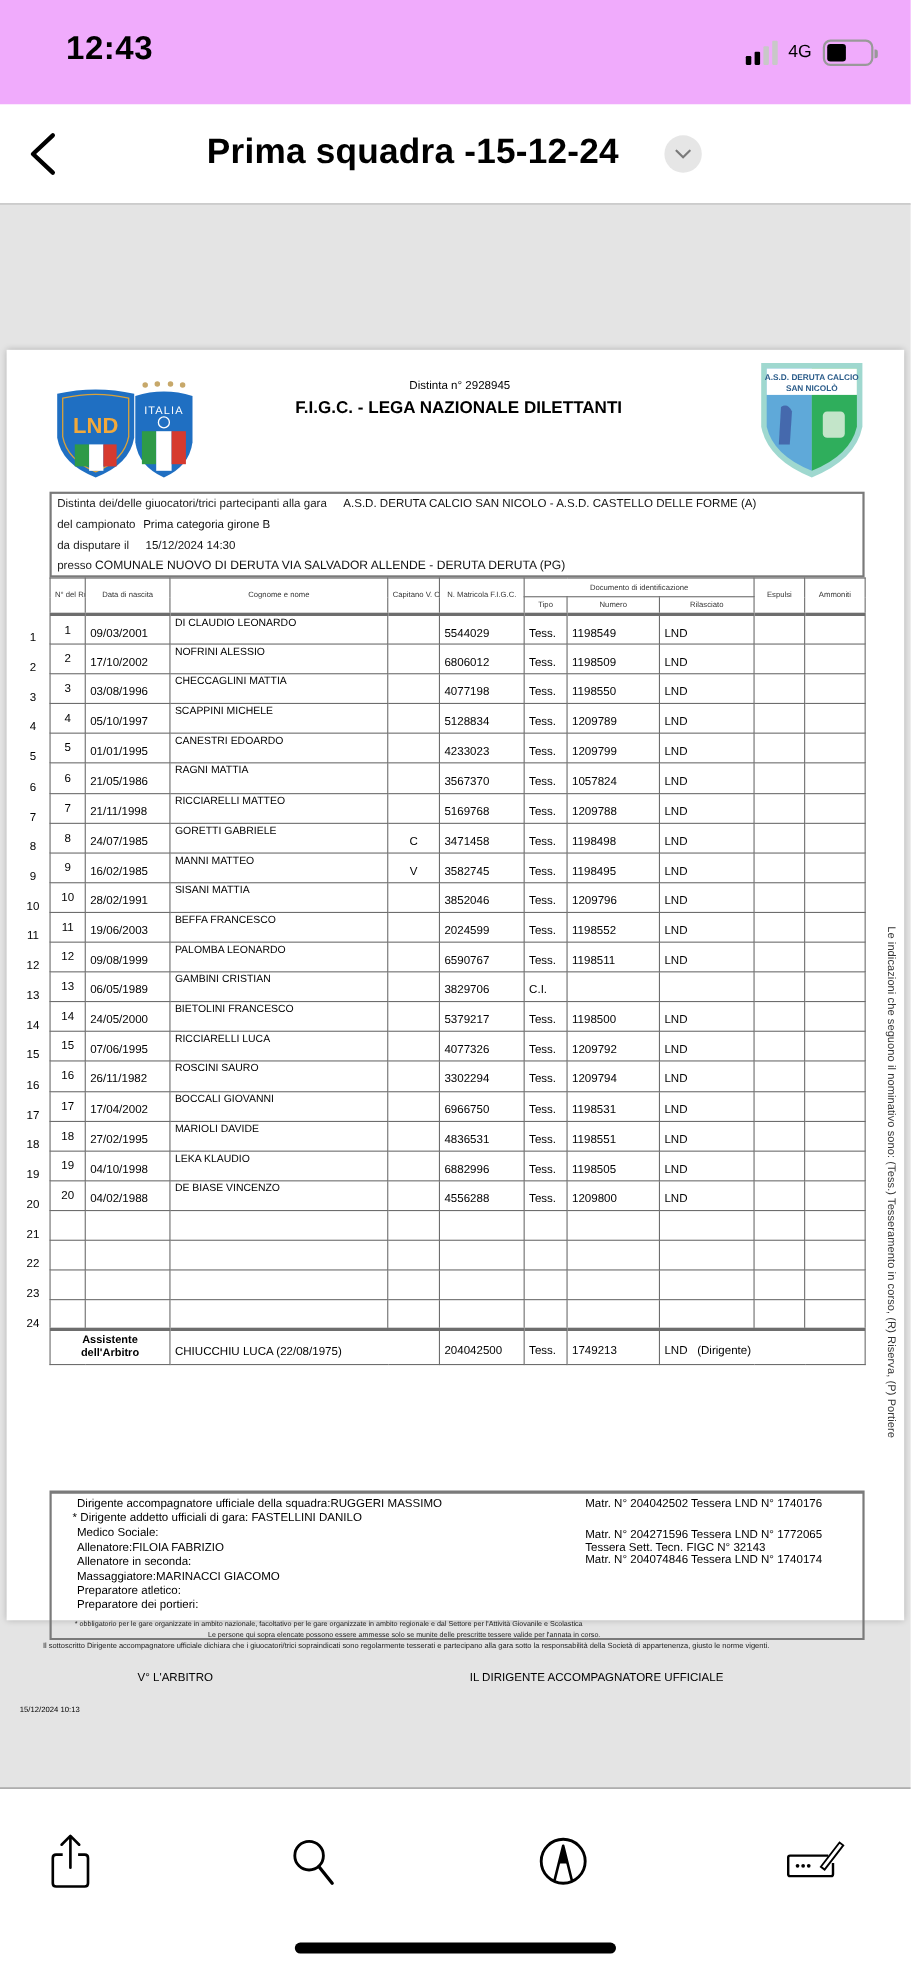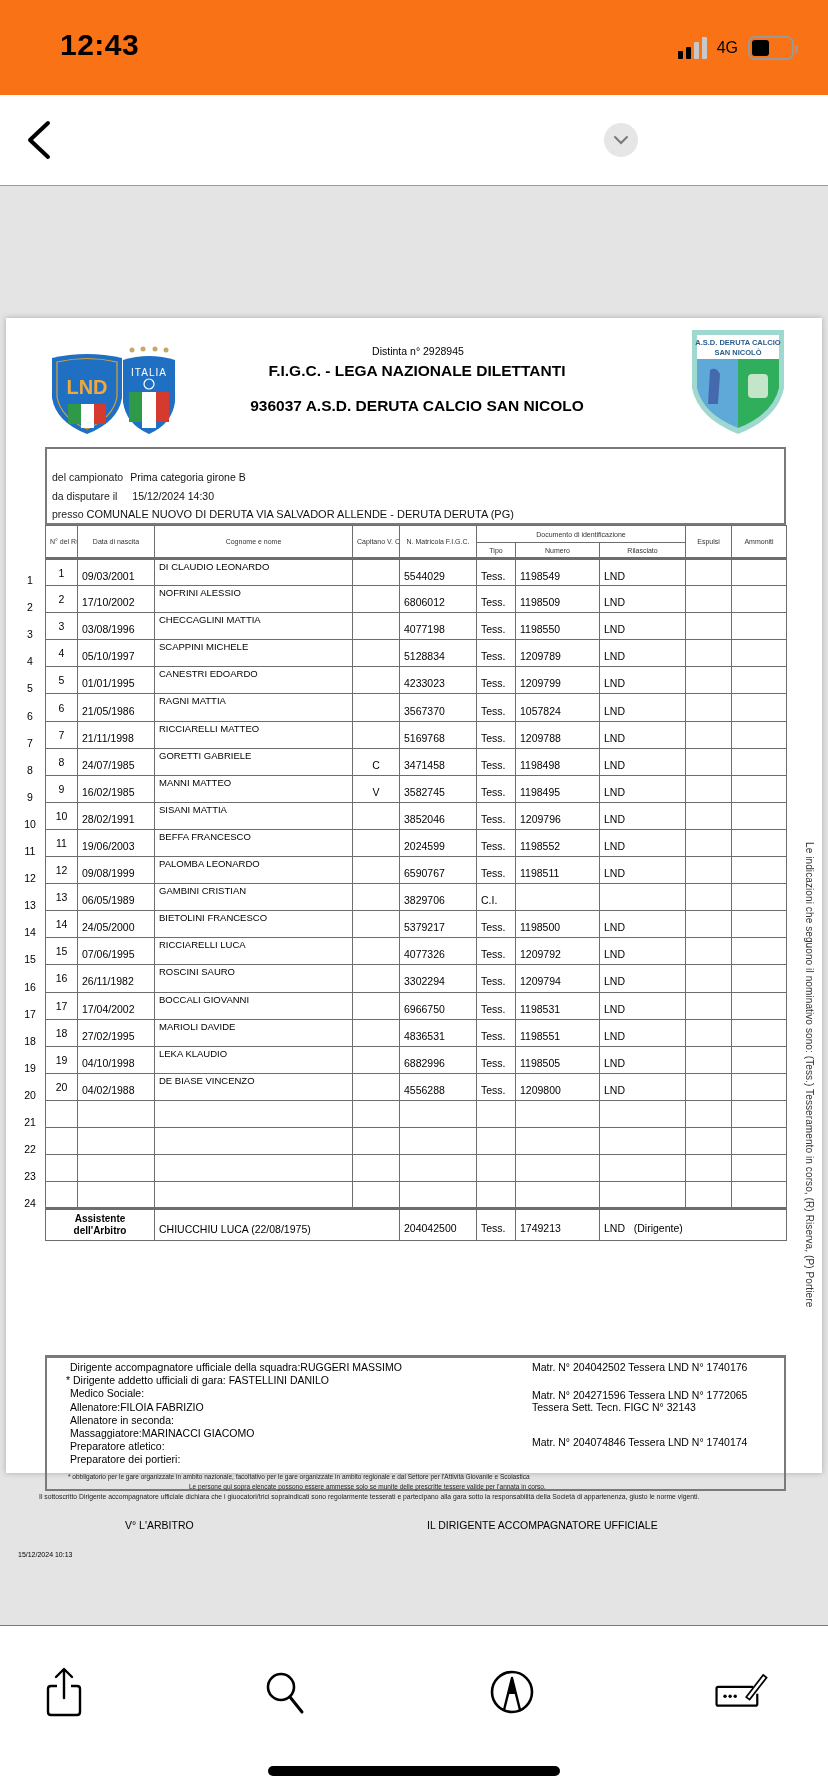--- a/index.html
+++ b/index.html
@@ -1,20 +1,20 @@
 <!DOCTYPE html>
 <html><head>
 <meta charset="utf-8">
 <style>
   * { box-sizing: border-box; margin: 0; padding: 0; }
   html, body { width: 828px; height: 1792px; overflow: hidden; background: #ffffff; }
   body { position: relative; font-family: "Liberation Sans", sans-serif; color: #000; }
 
   
-  .status-bar { position: absolute; left: 0; top: 0; width: 828px; height: 95px; background: #f97316; }
+  .status-bar { position: absolute; left: 0; top: 0; width: 828px; height: 95px; background: #f0abfc; }
   .status-time { position: absolute; left: 60px; top: 28px; font-size: 30px; font-weight: 600; letter-spacing: 0.5px; }
   .status-right { position: absolute; right: 34px; top: 36px; display: flex; align-items: center; gap: 6px; }
   .signal { display: flex; align-items: flex-end; gap: 3px; height: 22px; }
   .signal span { width: 5px; background: #000; border-radius: 1px; display: block; }
   .signal span.dim { background: #c8c8c8; }
   .net { font-size: 16px; font-weight: 500; margin-left: 4px; }
   .battery { position: relative; width: 46px; height: 24px; border: 2px solid #999; border-radius: 7px; margin-left: 4px; }
   .battery .level { position: absolute; left: 2px; top: 2px; bottom: 2px; background: #000; border-radius: 3px; }
   .battery::after { content: ""; position: absolute; right: -6px; top: 7px; width: 3px; height: 8px; background: #999; border-radius: 0 2px 2px 0; }
 
@@ -96,20 +96,21 @@
       </div>
   </div>
 </div>
 
 <div class="nav-bar">
   <div class="back-btn">
     <svg width="40" height="50" viewBox="0 0 40 50">
         <path d="M26 8 L8 25 L26 42" fill="none" stroke="#000" stroke-width="4" stroke-linecap="round" stroke-linejoin="round"></path>
       </svg>
   </div>
+  <div class="nav-title">Prima squadra -15-12-24</div>
   <div class="title-chevron">
     <svg width="16" height="10" viewBox="0 0 16 10">
         <path d="M2 2 L8 8 L14 2" fill="none" stroke="#7a7a7a" stroke-width="2" stroke-linecap="round"></path>
       </svg>
   </div>
 </div>
 
 <div class="viewer">
   <div class="page">
 
@@ -141,23 +142,26 @@
       <path d="M50 9 L91 9 L91 62 Q85 88 50 102 Z" fill="#2fae5c"></path>
       <rect x="9" y="9" width="82" height="24" fill="#fff"></rect>
       <text x="50" y="19" text-anchor="middle" font-family="Liberation Sans, sans-serif" font-weight="bold" font-size="7.5" fill="#2b5c8a">A.S.D. DERUTA CALCIO</text>
       <text x="50" y="29" text-anchor="middle" font-family="Liberation Sans, sans-serif" font-weight="bold" font-size="7.5" fill="#2b5c8a">SAN NICOLÒ</text>
       <path d="M22 44 Q28 40 32 48 L30 78 L20 78 Z" fill="#3b4f9a" opacity="0.7"></path>
       <rect x="60" y="48" width="20" height="24" rx="4" fill="#e9f3e5" opacity="0.8"></rect>
     </svg>
 
     <div class="distinta-no">Distinta n° 2928945</div>
     <div class="org-title">F.I.G.C. - LEGA NAZIONALE DILETTANTI</div>
-    <div class="club-title">936037 A.S.D. DERUTA CALCIO SAN NICOLO</div>
 
     <div class="info-box">
+      <div class="info-line" style="top:3px">
+        <span class="lbl">Distinta dei/delle giuocatori/trici partecipanti alla gara</span>
+        <span class="val" style="margin-left:12px">A.S.D. DERUTA CALCIO SAN NICOLO - A.S.D. CASTELLO DELLE FORME (A)</span>
+      </div>
       <div class="info-line" style="top:22px">
         <span class="lbl">del campionato</span>
         <span class="val" style="margin-left:4px">Prima categoria girone B</span>
       </div>
       <div class="info-line" style="top:41px">
         <span class="lbl">da disputare il</span>
         <span class="val" style="margin-left:12px">15/12/2024 14:30</span>
       </div>
       <div class="info-line" style="top:59px">
         <span class="lbl">presso</span>
@@ -529,21 +533,21 @@
       <div id="staff-lines">
           <div class="staff-line" style="top: 3px;">Dirigente accompagnatore ufficiale della squadra:RUGGERI MASSIMO</div>
           <div class="staff-right" style="top: 3px;">Matr. N° 204042502 Tessera LND N° 1740176</div>
           <div class="staff-line" style="top: 16.2px; left: 19px;">* Dirigente addetto ufficiali di gara: FASTELLINI DANILO</div>
           <div class="staff-right" style="top: 3px; margin-top: 28px;">Matr. N° 204271596 Tessera LND N° 1772065</div>
           <div class="staff-line" style="top: 29.4px;">Medico Sociale:</div>
           <div class="staff-line" style="top: 42.6px;">Allenatore:FILOIA FABRIZIO</div>
           <div class="staff-right" style="top: 42.6px;">Tessera Sett. Tecn. FIGC N° 32143</div>
           <div class="staff-line" style="top: 55.8px;">Allenatore in seconda:</div>
           <div class="staff-line" style="top: 69px;">Massaggiatore:MARINACCI GIACOMO</div>
-          <div class="staff-right" style="top: 78px;">Matr. N° 204074846 Tessera LND N° 1740174</div>
+          <div class="staff-right" style="top: 54px;">Matr. N° 204074846 Tessera LND N° 1740174</div>
           <div class="staff-line" style="top: 82.2px;">Preparatore atletico:</div>
           <div class="staff-line" style="top: 95.4px;">Preparatore dei portieri:</div>
         </div>
       <div class="tiny" style="left:21px;top:115px">* obbligatorio per le gare organizzate in ambito nazionale, facoltativo per le gare organizzate in ambito regionale e dal Settore per l'Attività Giovanile e Scolastica</div>
       <div class="tiny" style="left:142px;top:125px">Le persone qui sopra elencate possono essere ammesse solo se munite delle prescritte tessere valide per l'annata in corso.</div>
     </div>
 
     <div class="decl">Il sottoscritto Dirigente accompagnatore ufficiale dichiara che i giuocatori/trici sopraindicati sono regolarmente tesserati e partecipano alla gara sotto la responsabilità della Società di appartenenza, giusto le norme vigenti.</div>
     <div class="sig" style="left:119px">V° L'ARBITRO</div>
     <div class="sig" style="left:421px">IL DIRIGENTE ACCOMPAGNATORE UFFICIALE</div>

